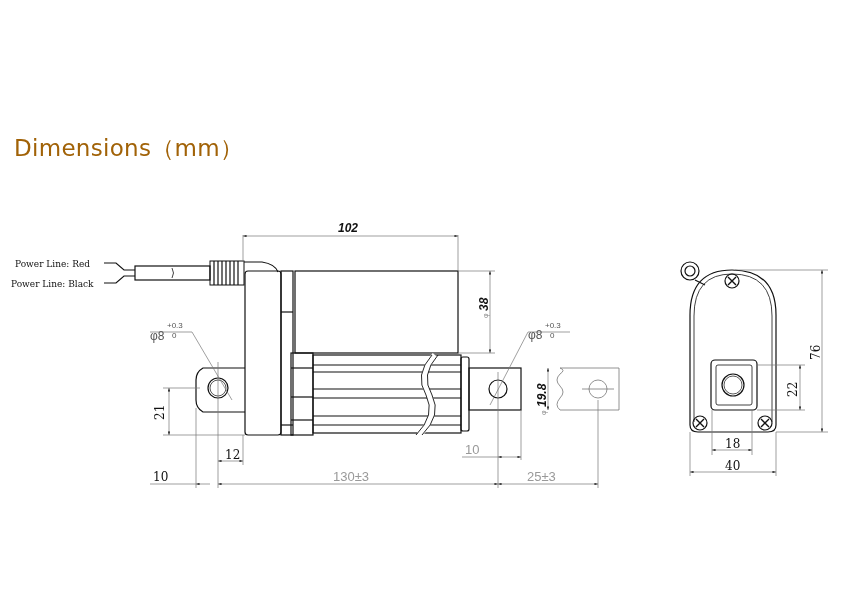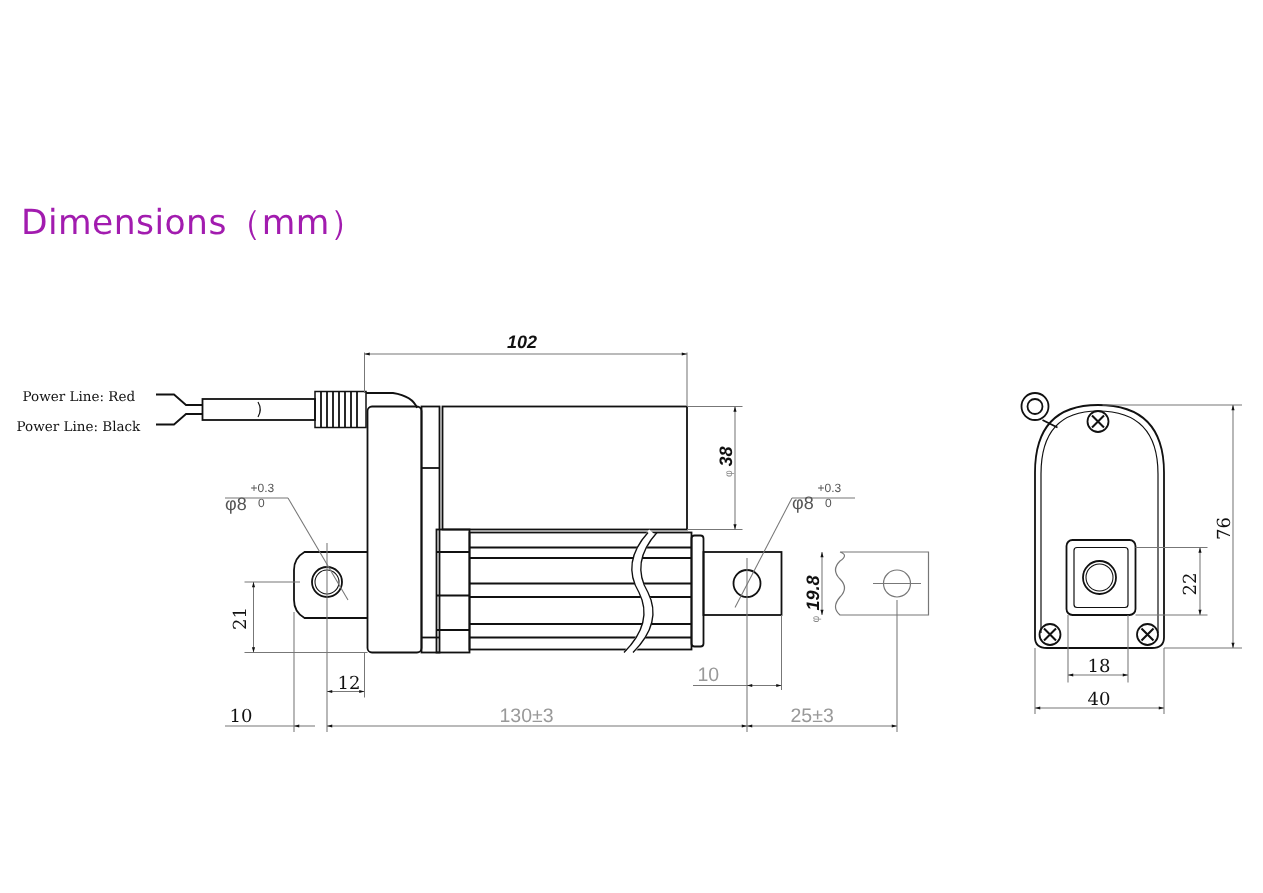--- a/index.html
+++ b/index.html
@@ -1,17 +1,17 @@
 <!DOCTYPE html>
 <html><head>
 <meta charset="utf-8">
 <style>
   html, body { margin:0; padding:0; background:#ffffff; }
   body { width:842px; height:595px; position:relative; overflow:hidden; font-family:"DejaVu Sans", sans-serif; }
-  .title { position:absolute; left:14px; top:133px; font-family:"DejaVu Sans", sans-serif; font-size:23px; color:#a21caf; letter-spacing:0.3px; }
+  .title { position:absolute; left:14px; top:133px; font-family:"DejaVu Sans", sans-serif; font-size:23px; color:#a16207; letter-spacing:0.3px; }
   svg { position:absolute; left:0; top:0; }
   .lbl-serif { font-family:"DejaVu Serif", serif; }
   .lbl-sans { font-family:"Liberation Sans", sans-serif; }
 </style>
 </head>
 <body>
 
 <div class="title">Dimensions（mm）</div>
 
 <svg width="842" height="595" viewBox="0 0 842 595">

